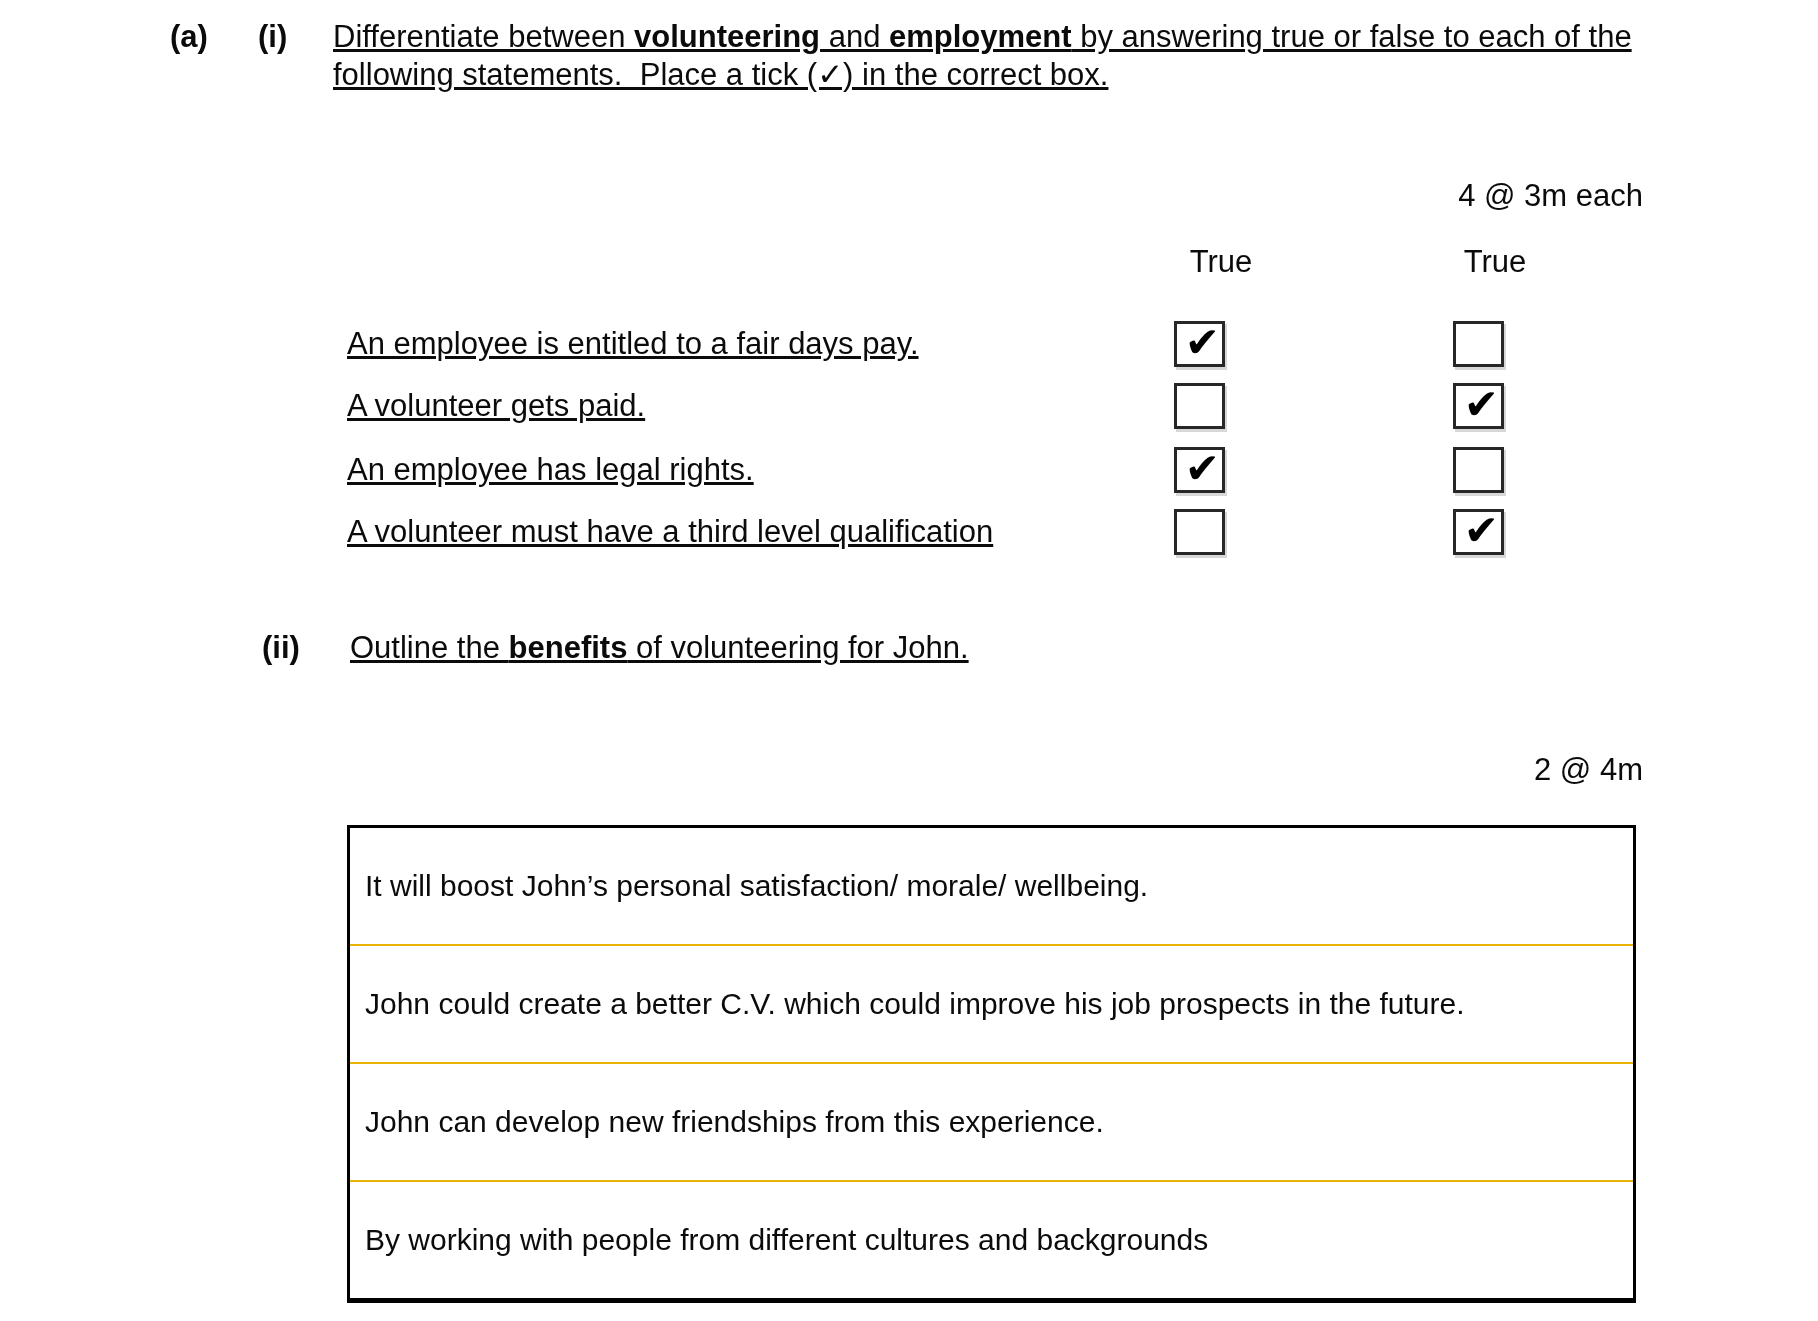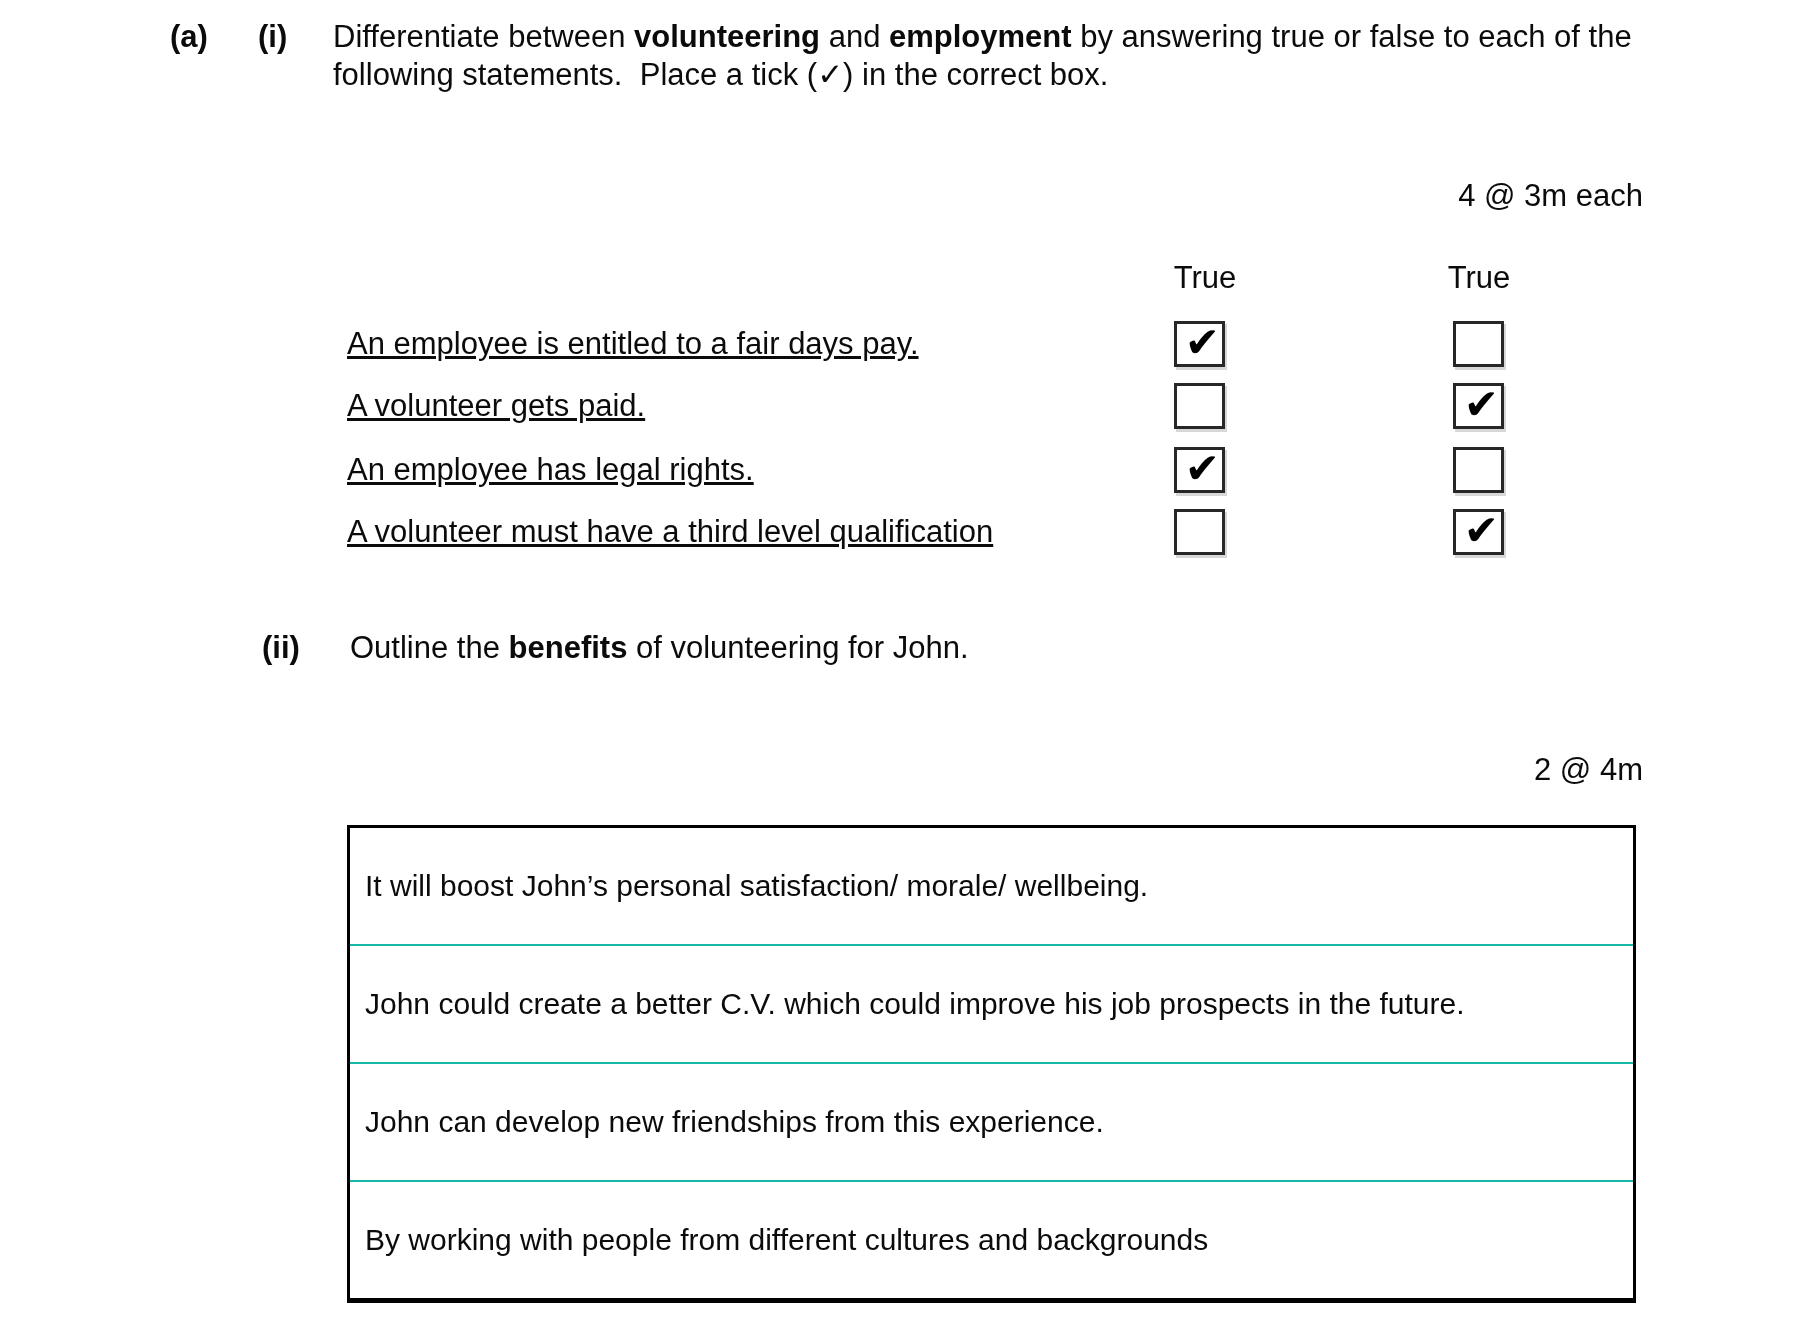--- a/index.html
+++ b/index.html
@@ -7,31 +7,31 @@
     position:relative;
     width:1818px; height:1321px;
     background:#ffffff;
     font-family:"Liberation Sans","DejaVu Sans",sans-serif;
     font-size:31px;
     color:#0b0b0b;
     overflow:hidden;
   }
   .abs { position:absolute; }
   .bold { font-weight:bold; }
-  .pre { white-space:pre; }
+  .pre { white-space:pre;text-decoration:underline; }
 
   
   .part-label   { left:170px; top:18px; font-weight:bold; line-height:38px; }
   .sub-label-i  { left:258px; top:18px; font-weight:bold; line-height:38px; }
   .prompt-i     { left:333px; top:18px; line-height:38px; }
 
   .marks-i  { top:178px;  right:175px; line-height:36px; }
   .marks-ii { top:752px; right:175px; line-height:36px; }
 
-  .col-header { top:260px; line-height:36px; transform:translateX(-50%); }
+  .col-header { top:244px; line-height:36px; transform:translateX(-50%);margin-left:16px; }
   .true-header  { left:1205px; }
   .false-header { left:1479px; }
 
   .statement {
     left:347px; height:46px; line-height:46px; white-space:pre;text-decoration:underline;
   }
   .checkbox {
     position:absolute;
     width:51px; height:46px;
     box-sizing:border-box;
@@ -67,21 +67,21 @@
     border:3px solid #000;
     border-bottom-width:5px;
     display:flex; flex-direction:column;
     background:#fff;
     justify-content:space-between;
   }
   .benefits .trow {
     flex:1;
     display:flex; align-items:center;
     padding-left:15px;
-    border-top:2px solid #14b8a6;
+    border-top:2px solid #eab308;
     font-size:30px;
     white-space:nowrap;
   }
   .benefits .trow:first-child { border-top:none; }
 </style>
 </head>
 <body>
 
 <div class="page">
 

